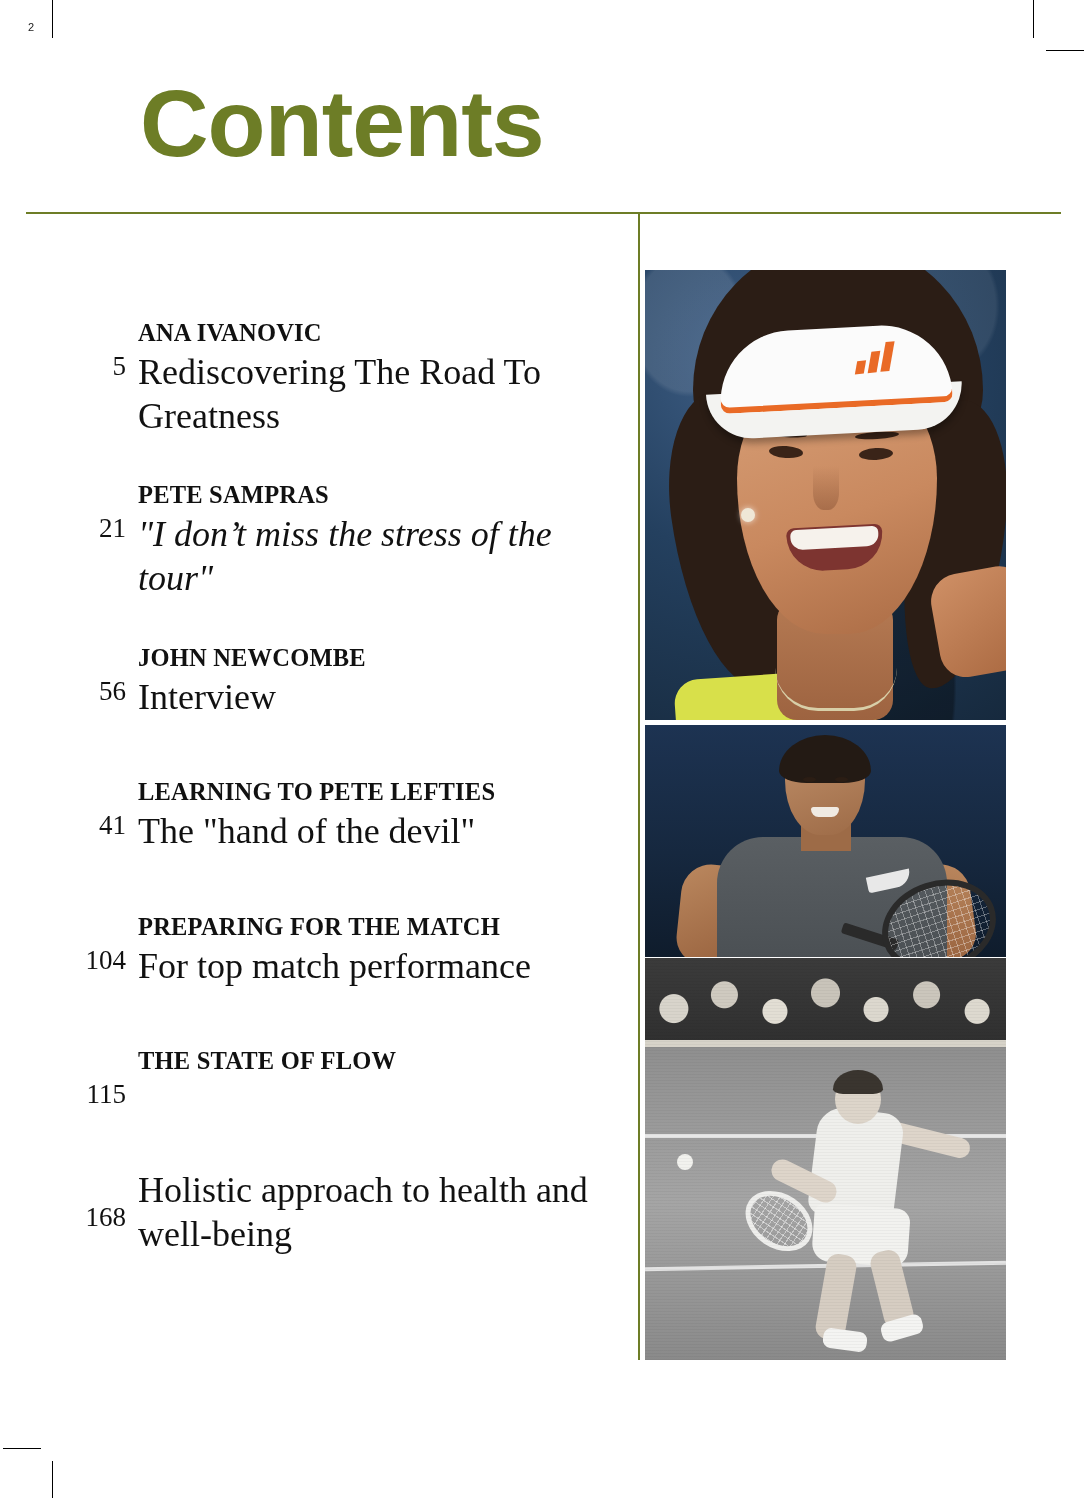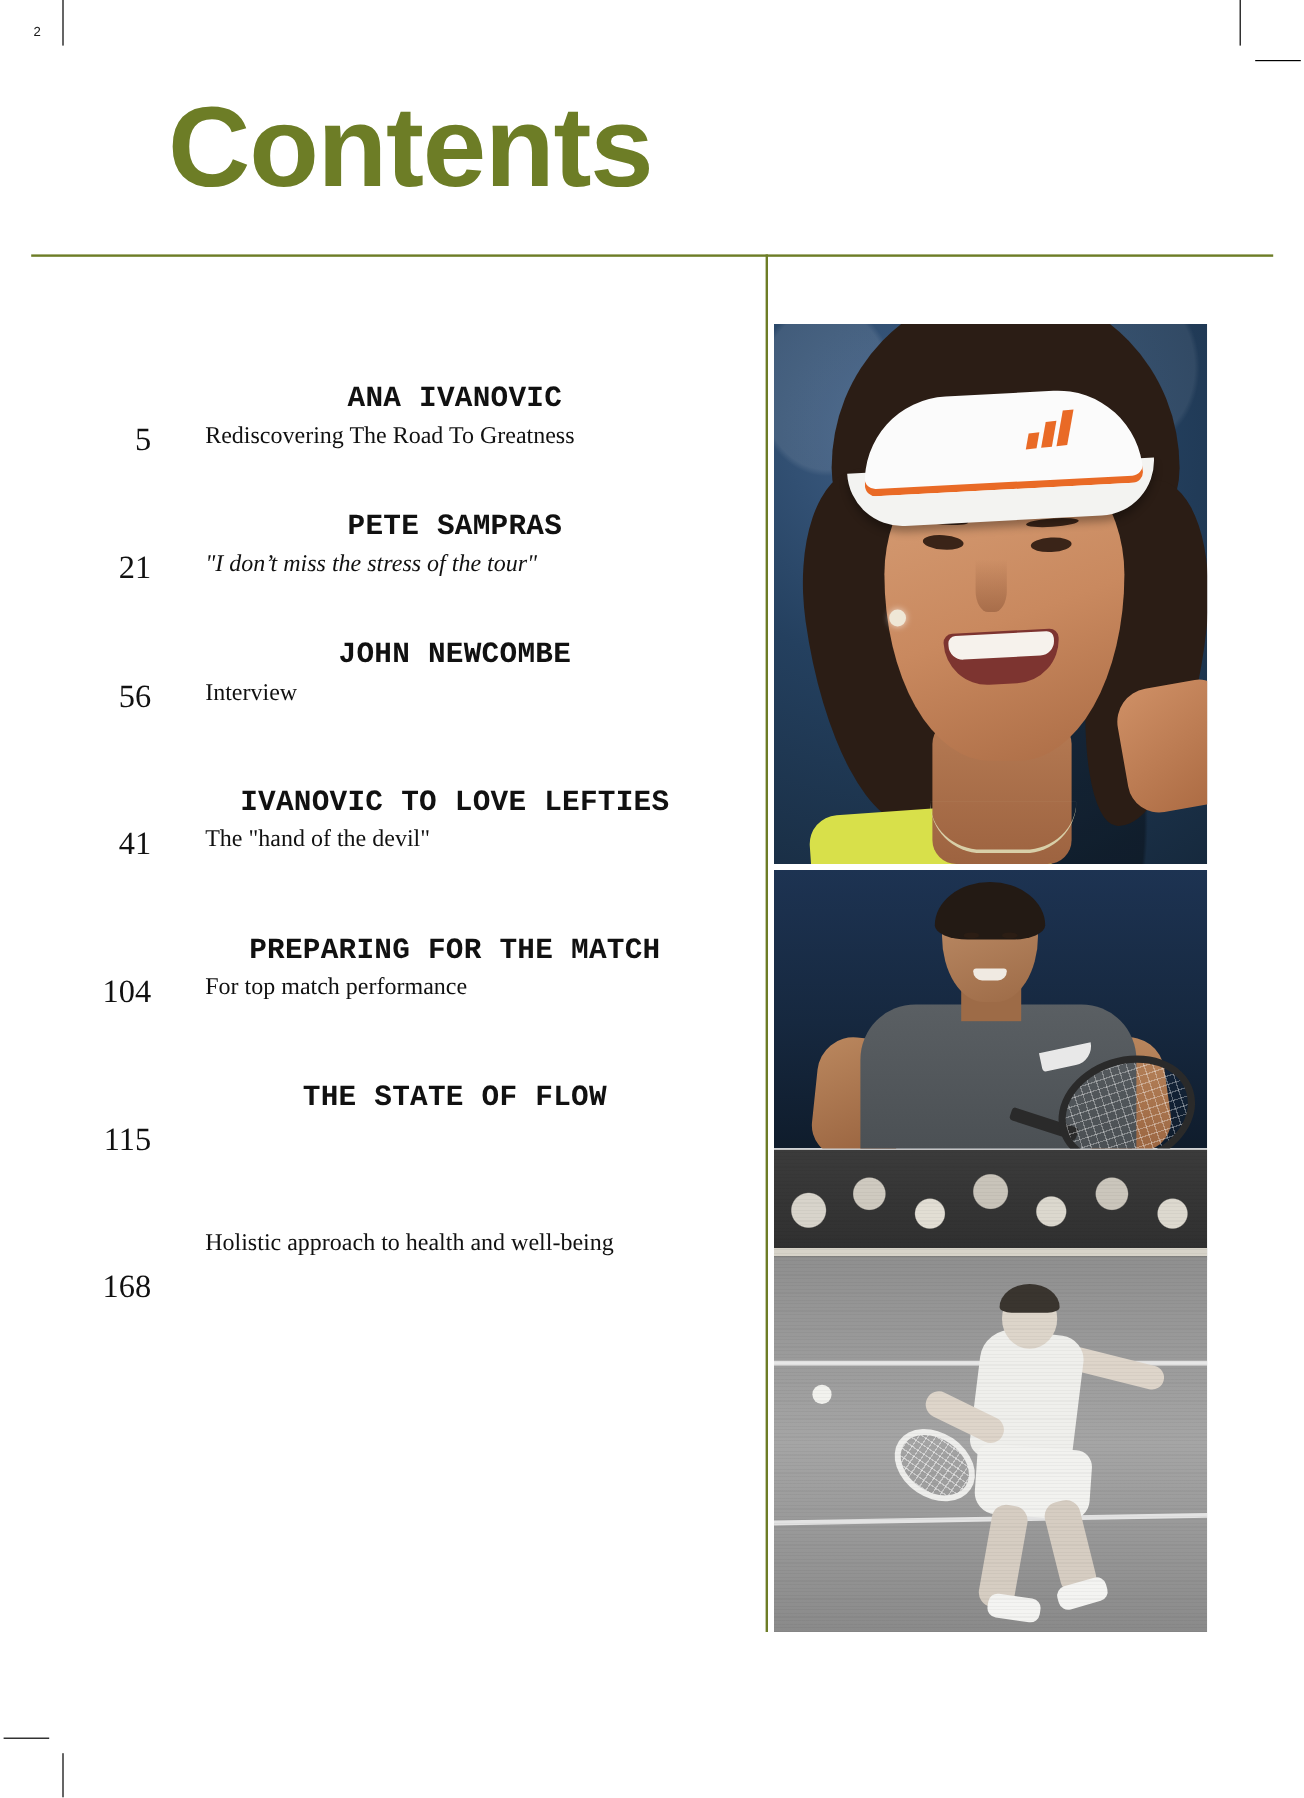--- a/index.html
+++ b/index.html
@@ -89,35 +89,33 @@
     font-size: 27px;
     color: #111;
     line-height: 1.22;
     padding-top: 32px;
     box-sizing: border-box;
   }
   .toc-text {
     flex: 1 1 auto;
   }
   .toc-heading {
-    font-family: Liberation Mono, monospace;
+    font-family: Liberation Serif, serif;
     font-weight: bold;
     font-size: 24.5px;
     color: #111;
     letter-spacing: 0.2px;
     line-height: 1.25;
     margin-bottom: 2px;
-    text-align: center;
   }
   .toc-sub {
     font-family: "Liberation Serif", serif;
-    font-size: 20px;
+    font-size: 36px;
     color: #111;
     line-height: 1.22;
-    margin-left: 33px;
   }
   .toc-sub.italic { font-style: italic; }
 
   
   .toc-entry.gap-lg { margin-bottom: 58px; }
 
   
   .photos {
     position: absolute;
     left: 645px;
@@ -552,21 +550,21 @@
     <div class="toc-page">56</div>
     <div class="toc-text">
       <div class="toc-heading">JOHN NEWCOMBE</div>
       <div class="toc-sub">Interview</div>
     </div>
   </div>
 
   <div class="toc-entry gap-lg">
     <div class="toc-page">41</div>
     <div class="toc-text">
-      <div class="toc-heading">IVANOVIC TO LOVE LEFTIES</div>
+      <div class="toc-heading">LEARNING TO PETE LEFTIES</div>
       <div class="toc-sub">The "hand of the devil"</div>
     </div>
   </div>
 
   <div class="toc-entry gap-lg">
     <div class="toc-page">104</div>
     <div class="toc-text">
       <div class="toc-heading">PREPARING FOR THE MATCH</div>
       <div class="toc-sub">For top match performance</div>
     </div>

